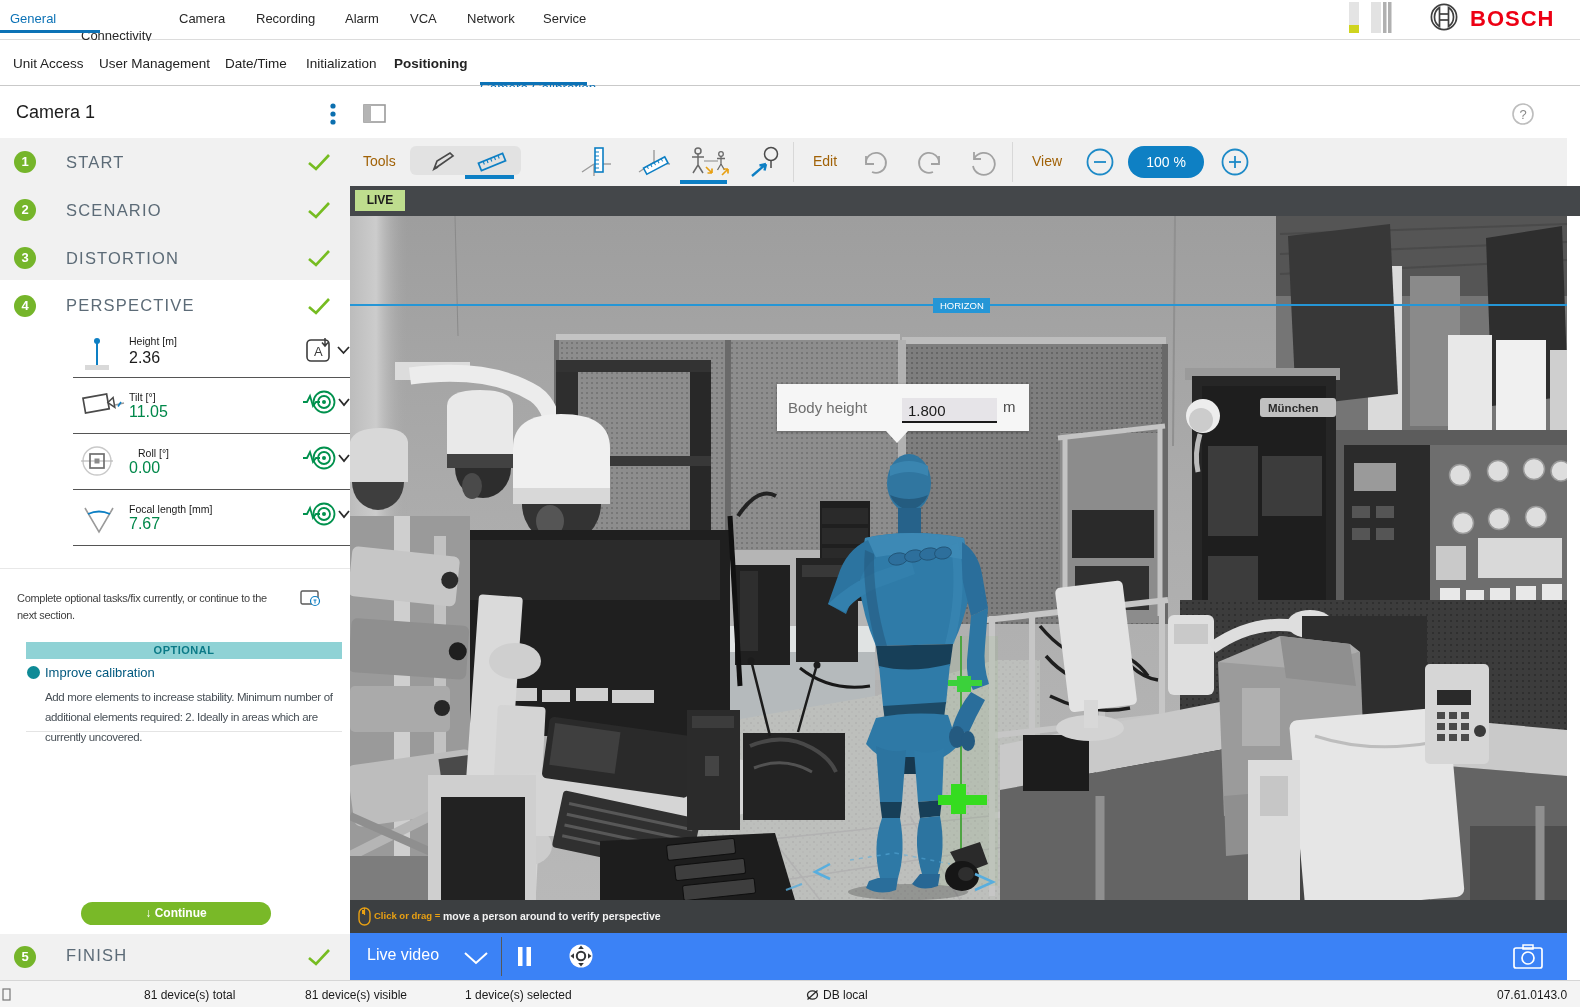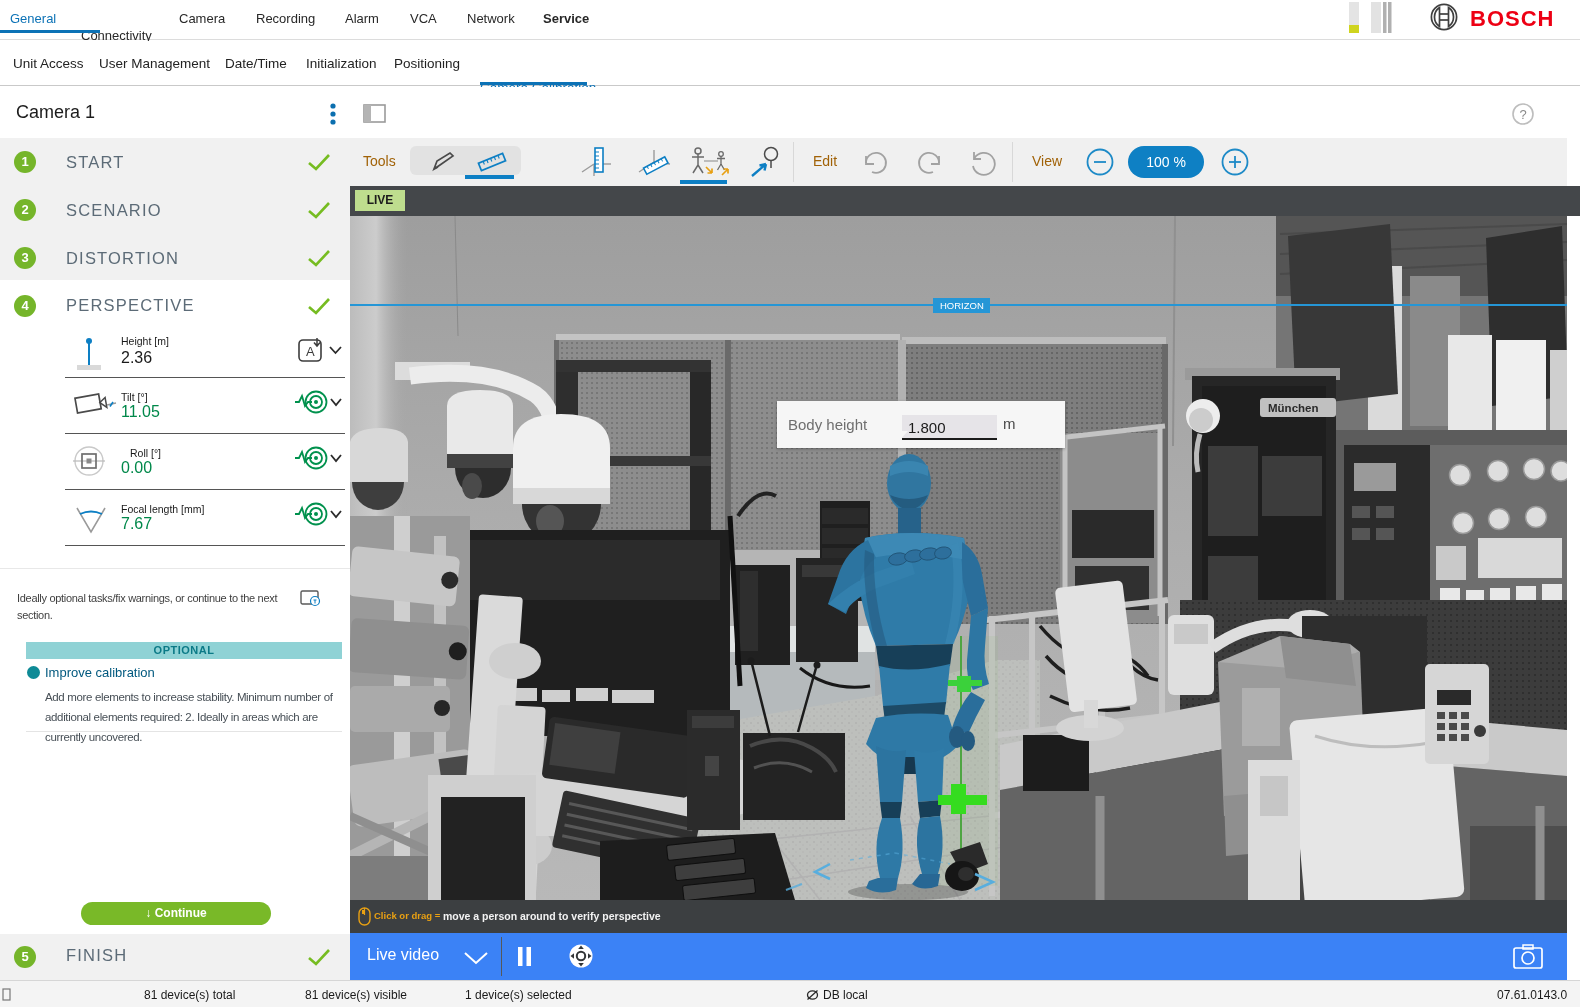--- a/index.html
+++ b/index.html
@@ -24,21 +24,21 @@
 
   
   #hdr { position:absolute; left:0; top:87px; width:1580px; height:51px; background:#fff; }
 
   
   #sidebar { position:absolute; left:0; top:138px; width:350px; height:842px; background:#fff; }
   .steprow { position:absolute; left:0; width:350px; height:48px; }
   .stepnum { position:absolute; left:14px; top:13px; width:22px; height:22px; border-radius:50%;
     background:#75b52a; color:#fff; font-size:13px; font-weight:bold; text-align:center; line-height:22px; }
   .steplab { position:absolute; left:66px; top:15px; font-size:16.5px; color:#5c6b77; letter-spacing:1.2px; }
-  .pr { position:absolute; left:8px; width:324px; }
+  .pr { position:absolute; left:16px; width:324px; }
   .prlabel { position:absolute; left:113px; font-size:10.5px; color:#1a1a1a; }
   .prvalue { position:absolute; left:113px; font-size:16px; color:#1a1a1a; }
   .prvalue.green { color:#00884a; }
   .divider { position:absolute; background:#555; height:1px; left:57px; width:280px; }
 
   
   #toolbar { position:absolute; left:350px; top:138px; width:1217px; height:48px; background:#f0f0f0; }
   .tsep { position:absolute; top:4px; width:1px; height:40px; background:#d8d8d8; }
   .tlabel { position:absolute; font-size:14px; color:#a16207; top:15px; }
 
@@ -61,21 +61,21 @@
 <div id="page">
 
   <div id="topnav">
     <span class="tab active" style="left:10px;">General</span>
     <span class="tab" style="left:81px;margin-top:17px;">Connectivity</span>
     <span class="tab" style="left:179px;">Camera</span>
     <span class="tab" style="left:256px;">Recording</span>
     <span class="tab" style="left:345px;">Alarm</span>
     <span class="tab" style="left:410px;">VCA</span>
     <span class="tab" style="left:467px;">Network</span>
-    <span class="tab" style="left:543px;font-weight:bold;">Service</span>
+    <span class="tab" style="left:543px;">Service</span>
     <div class="underline"></div>
 
     <svg class="abs" style="left:1348px; top:2px;" width="46" height="32">
       <rect x="1" y="0" width="10" height="31" fill="#e4e4e4"></rect>
       <rect x="1" y="23" width="10" height="8" fill="#cfd41f"></rect>
       <rect x="23" y="0" width="10" height="31" fill="#e2e2e2"></rect>
       <rect x="35" y="0" width="3.5" height="31" fill="#b0b0b0"></rect>
       <rect x="40" y="0" width="3.5" height="31" fill="#b0b0b0"></rect>
     </svg>
 
@@ -87,21 +87,21 @@
       <line x1="9.5" y1="17" x2="18.5" y2="17" stroke="#3f3f3f" stroke-width="1.7"></line>
     </svg>
     <div class="abs" style="left:1470px; top:6px; font-size:22px; font-weight:bold; color:#ed0014; letter-spacing:1px;">BOSCH</div>
   </div>
 
   <div id="subnav">
     <span class="tab" style="left:13px;">Unit Access</span>
     <span class="tab" style="left:99px;">User Management</span>
     <span class="tab" style="left:225px;">Date/Time</span>
     <span class="tab" style="left:306px;text-align:center;">Initialization</span>
-    <span class="tab" style="left:394px;">Positioning</span>
+    <span class="tab" style="left:394px;font-weight:bold;">Positioning</span>
     <span class="tab active" style="left:480px;margin-top:24px;">Camera Calibration</span>
     <div class="underline" style="left:480px; width:107px;"></div>
   </div>
 
   <div id="hdr">
     <span style="position:absolute; left:16px; top:15px; font-size:18px; color:#1c1c1c;">Camera 1</span>
     <svg class="abs" style="left:328px; top:16px;" width="10" height="22">
       <circle cx="5" cy="3" r="2.6" fill="#0b6faf"></circle>
         <circle cx="5" cy="11" r="2.6" fill="#0b6faf"></circle>
         <circle cx="5" cy="19" r="2.6" fill="#0b6faf"></circle>
@@ -215,21 +215,21 @@
         <path d="M0 13 L4 13 L7 7 L10 17 L13 13 L17 13" fill="none" stroke="#00914d" stroke-width="1.8"></path>
         <circle cx="21" cy="13" r="10.5" fill="none" stroke="#00914d" stroke-width="1.8"></circle>
         <circle cx="21" cy="13" r="6" fill="none" stroke="#00914d" stroke-width="1.8"></circle>
         <circle cx="21" cy="13" r="2" fill="#00914d"></circle>
         <path d="M36 10 L41 16 L46 10" fill="none" stroke="#2b2b2b" stroke-width="1.8"></path>
       </svg>
       <div class="divider" style="top:55px;"></div>
     </div>
 
     <div class="abs" style="left:0; top:430px; width:350px; height:1px; background:#e8e8e8;"></div>
-    <div class="abs" style="left:17px; top:452px; width:272px; font-size:11px; letter-spacing:-0.3px; color:#3f3f3f; line-height:16.5px;">Ideally optional tasks/fix warnings, or continue to the next section.</div>
+    <div class="abs" style="left:17px; top:452px; width:272px; font-size:11px; letter-spacing:-0.3px; color:#3f3f3f; line-height:16.5px;">Complete optional tasks/fix currently, or continue to the next section.</div>
     <svg class="abs" style="left:300px; top:450px;" width="22" height="22">
       <rect x="1" y="3" width="17" height="13" rx="1.5" fill="none" stroke="#5a5a5a" stroke-width="1.4"></rect>
       <circle cx="15" cy="13" r="4.5" fill="#fff" stroke="#0d7fc4" stroke-width="1.2"></circle>
       <path d="M13.5 12 L16.5 12 M15 12 L15 15.5" stroke="#0d7fc4" stroke-width="1"></path>
     </svg>
 
     <div class="abs" style="left:26px; top:504px; width:316px; height:17px; background:#8fd2d5; color:#0b7a87; font-size:11px; font-weight:bold; text-align:center; line-height:17px; letter-spacing:0.5px;">OPTIONAL</div>
     <div class="abs" style="left:27px; top:528px; width:13px; height:13px; border-radius:50%; background:#0e8a96;"></div>
     <div class="abs" style="left:45px; top:527px; font-size:13px; color:#00587e;">Improve calibration</div>
     <div class="abs" style="left:45px; top:549px; width:300px; font-size:11.5px; letter-spacing:-0.35px; color:#474f56; line-height:20px;">Add more elements to increase stability. Minimum number of additional elements required: 2. Ideally in areas which are currently uncovered.</div>
@@ -725,21 +725,21 @@
       <path d="M436 674 L452 668" stroke="#58aede" stroke-width="2" opacity="0.8"></path>
       <path d="M500 644 L545 637" stroke="#58aede" stroke-width="1.5" stroke-dasharray="4 5" opacity="0.6"></path>
       <path d="M545 637 L600 648" stroke="#58aede" stroke-width="1.5" stroke-dasharray="4 5" opacity="0.5"></path>
 
       <line x1="0" y1="89" x2="1217" y2="89" stroke="#2596d6" stroke-width="1.8"></line>
       <rect x="583" y="82" width="57" height="15" fill="#2596d6"></rect>
       <text x="590" y="93" font-size="9.5" fill="#fff" font-family="Liberation Sans">HORIZON</text>
     </svg>
     </div>
 
-    <div class="abs" style="left:427px; top:215px; width:288px; height:47px; background:#f6f6f6; box-shadow:0 1px 3px rgba(0,0,0,0.3);padding-left:44px;">
+    <div class="abs" style="left:427px; top:198px; width:252px; height:47px; background:#f6f6f6; box-shadow:0 1px 3px rgba(0,0,0,0.3);padding-left:44px;">
       <span class="abs" style="left:11px; top:15px; font-size:15px; color:#6f6f6f;">Body height</span>
       <div class="abs" style="left:125px; top:14px; width:95px; height:25px; background:#e6e4e8; border-bottom:2px solid #1a1a1a;">
         <span class="abs" style="left:6px; top:4px; font-size:15px; color:#1a1a1a;">1.800</span>
       </div>
       <span class="abs" style="left:226px; top:14px; font-size:15px; color:#4a4a4a;">m</span>
     </div>
     <svg class="abs" style="left:536px; top:245px;" width="22" height="12">
         <polygon points="0,0 22,0 11,12" fill="#f6f6f6"></polygon>
       </svg>
     <div id="hintbar">

